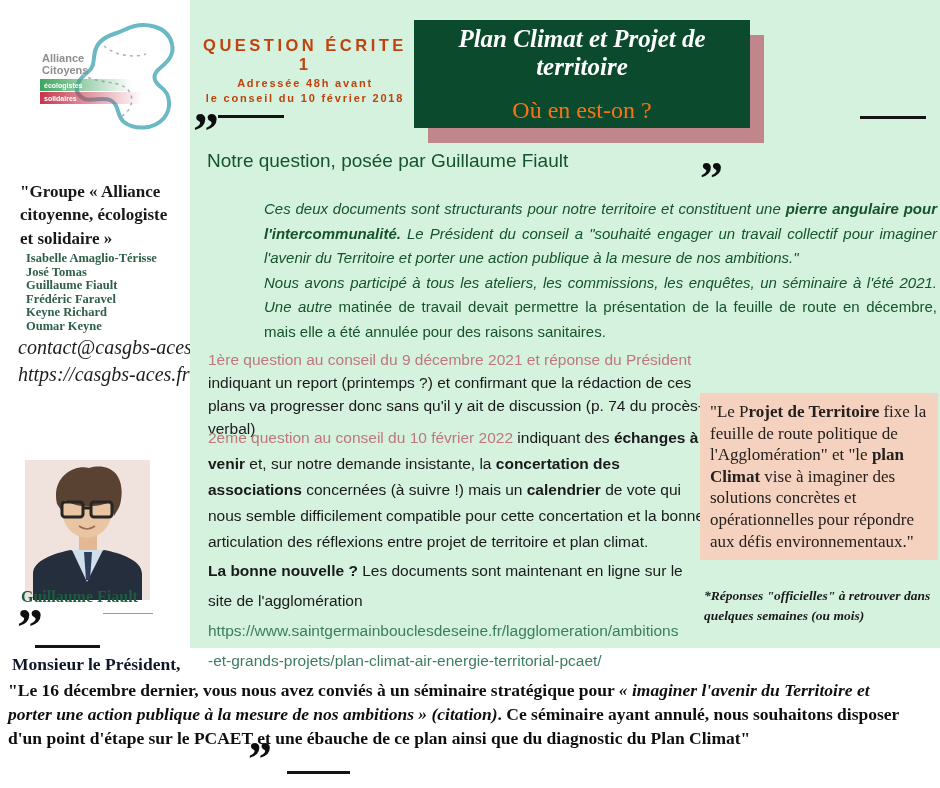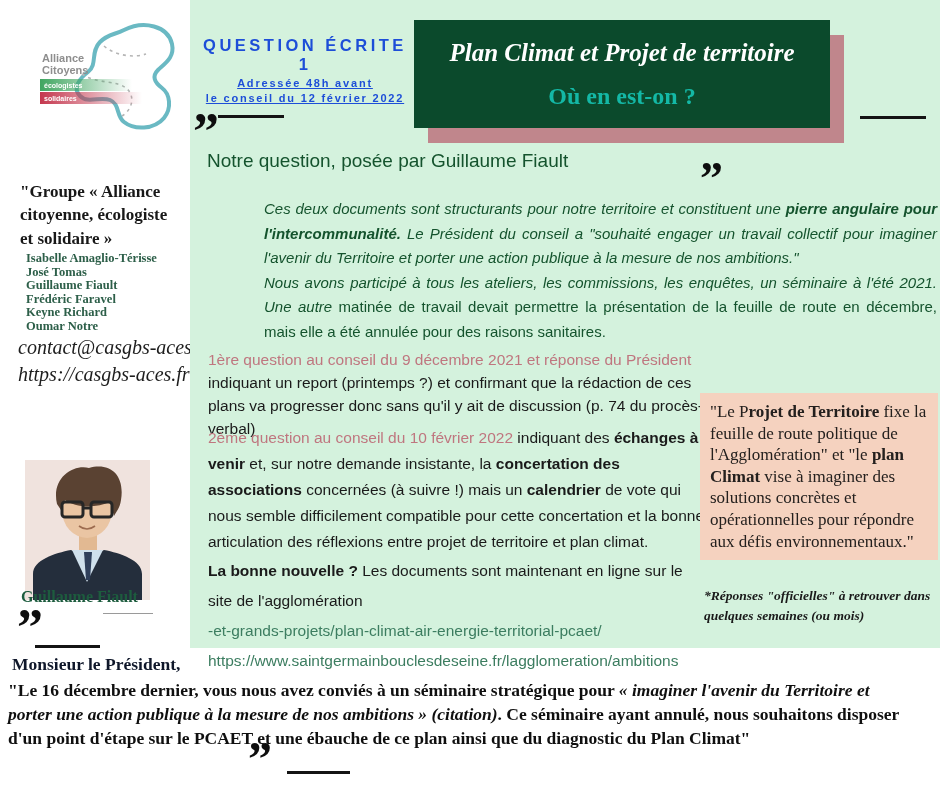--- a/index.html
+++ b/index.html
@@ -23,30 +23,30 @@
   }
   .contact-block { position:absolute; left:18px; top:334px; font-family:"Liberation Serif", serif; font-style:italic; font-size:20px; line-height:1.33; color:#1d1d1d; }
   .photo { position:absolute; left:25px; top:460px; width:125px; height:140px; }
   .photo-caption { position:absolute; left:21px; top:588px; font-family:"Liberation Serif", serif; font-weight:bold; font-size:16px; color:#1d5c3e; }
   .thin-rule  { position:absolute; left:103px; top:613px; width:50px; height:1px; background:#9a9a9a; }
   .q-icon { font-family:"Liberation Serif", serif; font-weight:bold; color:#0e0e0e; line-height:0.55; }
   .sidebar-quote { position:absolute; left:17px; top:614px; font-size:52px; }
   .thick-rule-left { position:absolute; left:35px; top:645px; width:65px; height:3px; background:#141414; }
 
   
-  .kicker-block { position:absolute; left:194px; top:36px; width:222px; text-align:center; color:#1d4ed8; }
+  .kicker-block { position:absolute; left:194px; top:36px; width:222px; text-align:center; color:#c2410c; }
   .kicker { font-weight:bold; font-size:16.5px; letter-spacing:3.5px; }
-  .kicker-sub { font-weight:bold; font-size:11px; letter-spacing:1.8px; margin-top:3px;text-decoration:underline; }
+  .kicker-sub { font-weight:bold; font-size:11px; letter-spacing:1.8px; margin-top:3px; }
   .banner {
-    position:absolute; left:414px; top:20px; width:416px; height:108px;
+    position:absolute; left:414px; top:20px; width:336px; height:108px;
     background:#0b4a2c; box-shadow:14px 15px 0 0 #c0868c;
     display:flex; flex-direction:column; align-items:center; justify-content:center; text-align:center;
   }
   .banner-title { font-family:"Liberation Serif", serif; font-weight:bold; font-style:italic; font-size:25px; color:#ffffff; }
-  .banner-sub   { font-family:"Liberation Serif", serif; font-size:24px; color:#14b8a6; margin-top:16px;font-weight:bold; }
+  .banner-sub   { font-family:"Liberation Serif", serif; font-size:24px; color:#f97316; margin-top:16px; }
   .rule-a { position:absolute; left:218px; top:115px; width:66px; height:3px; background:#141414; }
   .rule-b { position:absolute; left:860px; top:116px; width:66px; height:3px; background:#141414; }
   .main-quote { position:absolute; left:193px; top:118px; font-size:52px; }
 
   
   .notre-label { position:absolute; left:207px; top:150px; font-weight:normal; font-size:19px; color:#14532d; }
   .headline    { position:absolute; left:214px; top:171px; font-weight:bold; font-size:20.5px; color:#0f0f0f; }
   .headline-quote { position:absolute; left:700px; top:166px; font-size:46px; }
   .intro {
     position:absolute; left:264px; top:197px; width:673px;
@@ -112,21 +112,21 @@
   </div>
 
   <div class="group-title">"Groupe « Alliance citoyenne, écologiste et solidaire »</div>
 
   <div class="members">
     <div>Isabelle Amaglio-Térisse</div>
     <div>José Tomas</div>
     <div>Guillaume Fiault</div>
     <div>Frédéric Faravel</div>
     <div>Keyne Richard</div>
-    <div>Oumar Notre</div>
+    <div>Oumar Keyne</div>
   </div>
 
   <div class="contact-block">
     <div>contact@casgbs-aces.fr</div>
     <div>https://casgbs-aces.fr</div>
   </div>
 
   <div class="photo">
     <svg width="125" height="140" viewBox="0 0 125 140">
       <rect x="0" y="0" width="125" height="140" fill="#f0e3de"></rect>
@@ -146,21 +146,21 @@
   <div class="photo-caption">Guillaume Fiault</div>
   <div class="thin-rule"></div>
   <div class="q-icon sidebar-quote">”</div>
   <div class="thick-rule-left"></div>
 
   <div class="main-panel"></div>
 
   <div class="kicker-block">
     <div class="kicker">QUESTION ÉCRITE 1</div>
     <div class="kicker-sub">Adressée 48h avant</div>
-    <div class="kicker-sub">le conseil du 12 février 2022</div>
+    <div class="kicker-sub">le conseil du 10 février 2018</div>
   </div>
 
   <div class="banner">
     <div class="banner-title">Plan Climat et Projet de territoire</div>
     <div class="banner-sub">Où en est-on ?</div>
   </div>
 
   <div class="rule-a"></div>
   <div class="rule-b"></div>
   <div class="q-icon main-quote">”</div>
@@ -176,22 +176,22 @@
   <div class="q1">
     <span class="lead-rose">1ère question au conseil du 9 décembre 2021 et réponse du Président</span><span> indiquant un report (printemps ?) et confirmant que la rédaction de ces plans va progresser donc sans qu'il y ait de discussion (p. 74 du procès-verbal)</span>
   </div>
 
   <div class="q2">
     <span class="lead-rose">2ème question au conseil du 10 février 2022</span><span>  indiquant des </span><span class="b">échanges à venir</span><span> et, sur notre demande insistante, la </span><span class="b">concertation des associations</span><span> concernées (à suivre !) mais un </span><span class="b">calendrier</span><span> de vote qui nous semble difficilement compatible pour cette concertation et la bonne articulation des réflexions entre projet de territoire et plan climat.</span>
   </div>
 
   <div class="news">
     <span class="b">La bonne nouvelle ?</span><span> Les documents sont maintenant en ligne sur le site de l'agglomération</span>
+    <a class="url">https://www.saintgermainbouclesdeseine.fr/lagglomeration/ambitions</a>
     <a class="url">-et-grands-projets/plan-climat-air-energie-territorial-pcaet/</a>
-    <a class="url">https://www.saintgermainbouclesdeseine.fr/lagglomeration/ambitions</a>
   </div>
 
   <div class="sidebox">
     <span>"Le P</span><span class="b">rojet de Territoire</span><span> fixe la feuille de route politique de l'Agglomération" et "le </span><span class="b">plan Climat</span><span> vise à imaginer des solutions concrètes et opérationnelles pour répondre aux défis environnementaux."</span>
   </div>
 
   <div class="footnote">
     <div>*Réponses "officielles" à retrouver dans</div>
     <div>quelques semaines (ou mois)</div>
   </div>

